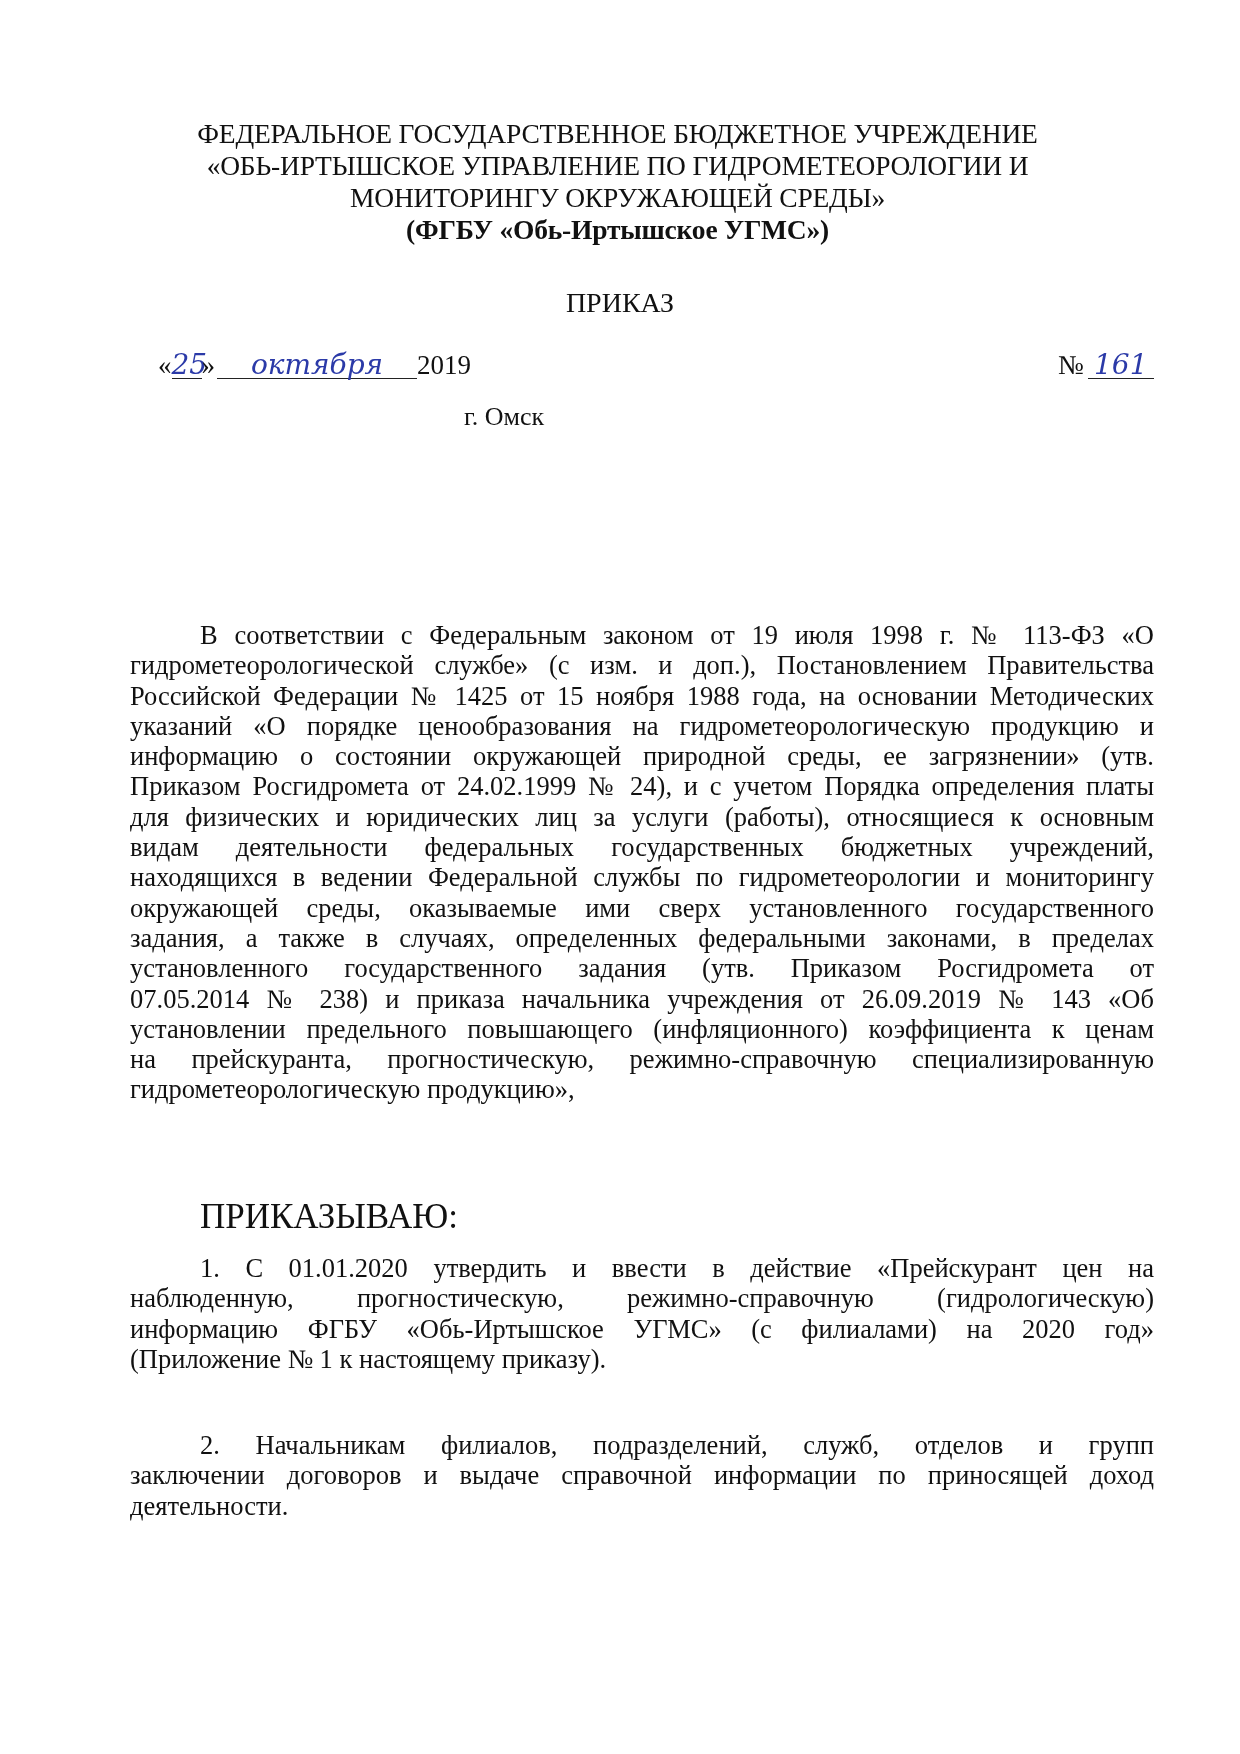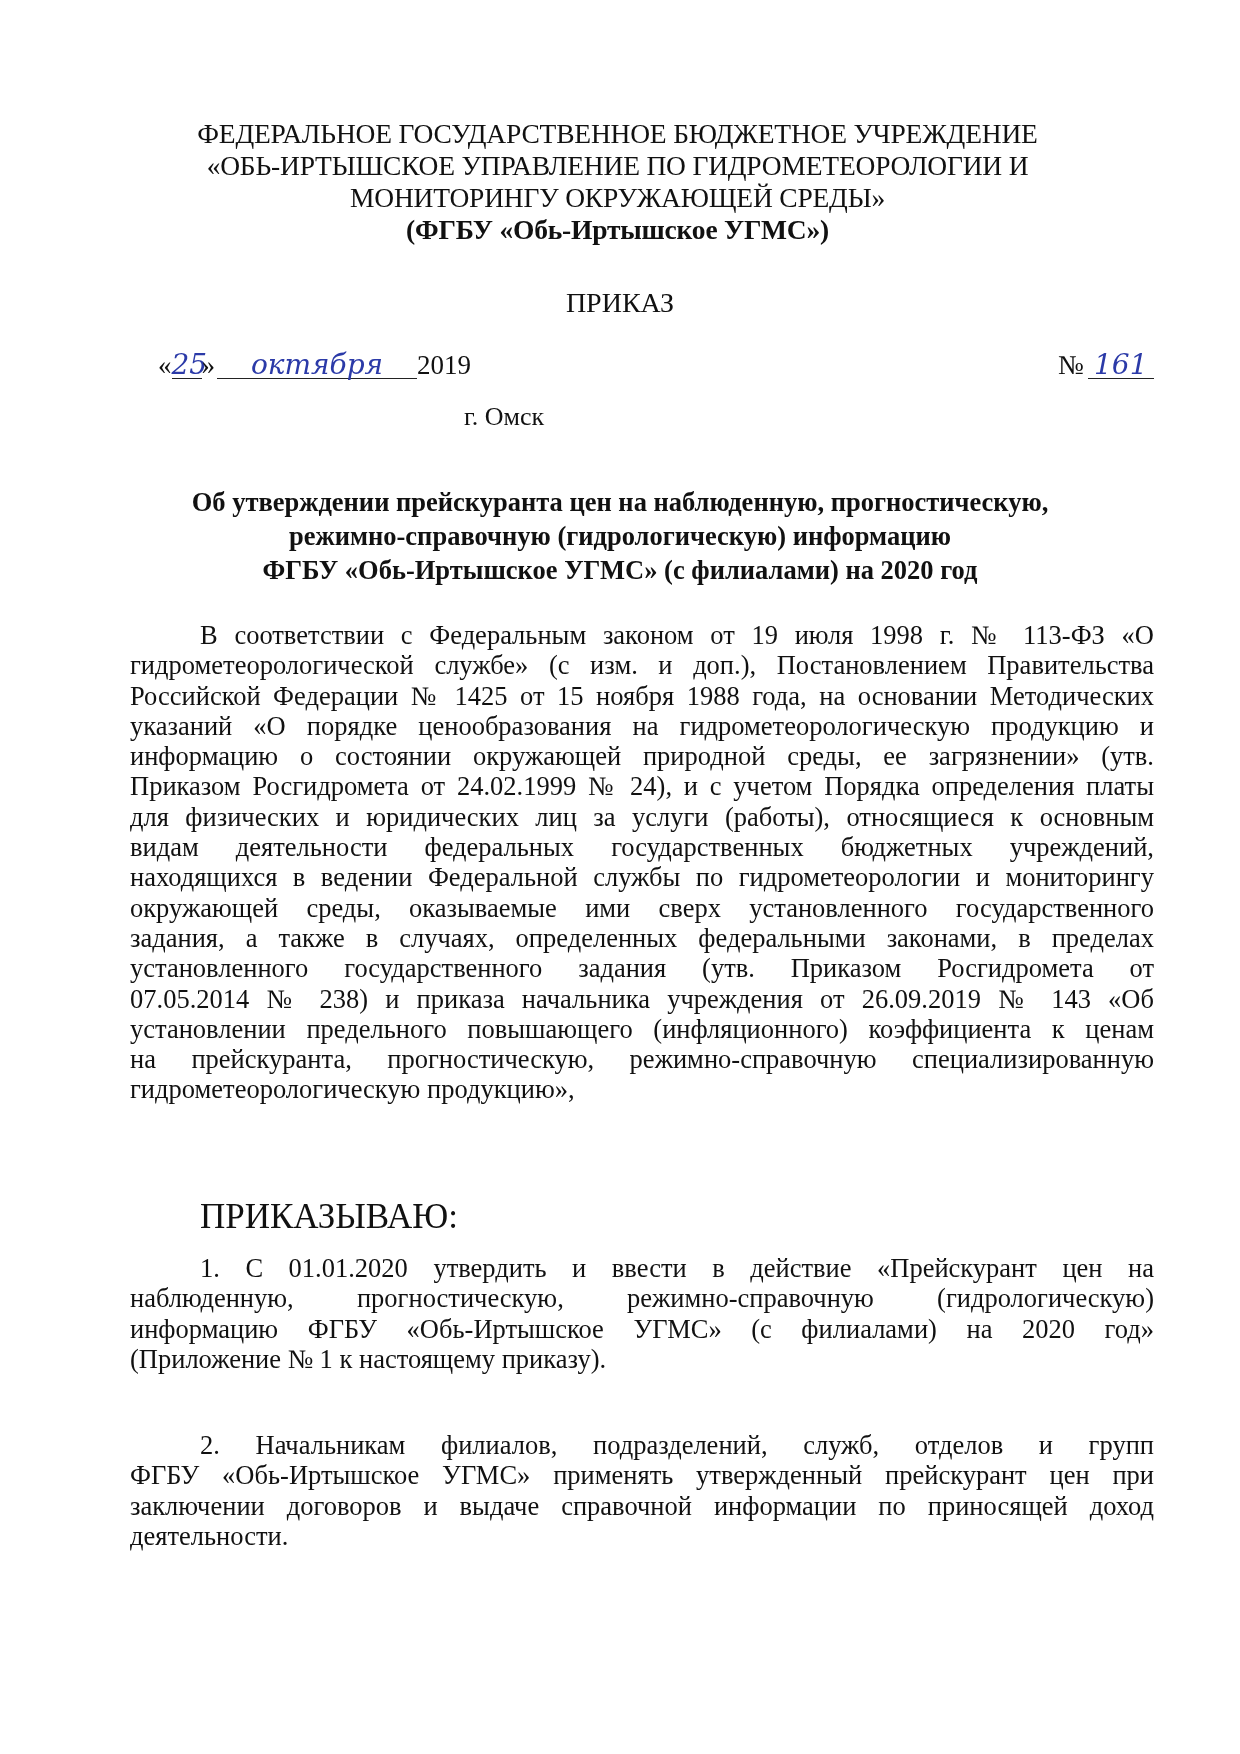--- a/index.html
+++ b/index.html
@@ -53,25 +53,20 @@
   <div class="date-row">
     <span class="q">«</span><span class="hand day">25</span><span class="q">»</span><span class="hand month">октября</span><span>2019</span>
   </div>
 
   <div class="number-row">
     <span>№</span><span class="hand">161</span>
   </div>
 
   <div class="city">г. Омск</div>
 
-  <div class="subject">
-    <span class="line">Об утверждении прейскуранта цен на наблюденную, прогностическую,</span>
-    <span class="line">режимно-справочную (гидрологическую)  информацию</span>
-    <span class="line">ФГБУ «Обь-Иртышское УГМС» (с филиалами) на 2020 год</span>
-  </div>
 
   <div class="body-text p1">
     <span class="line">В соответствии с Федеральным законом от 19 июля 1998 г. № 113-ФЗ «О</span>
     <span class="line" style="text-indent:0">гидрометеорологической службе» (с изм. и доп.), Постановлением Правительства</span>
     <span class="line" style="text-indent:0">Российской Федерации № 1425 от 15 ноября 1988 года, на основании Методических</span>
     <span class="line" style="text-indent:0">указаний «О порядке ценообразования на гидрометеорологическую продукцию и</span>
     <span class="line" style="text-indent:0">информацию о состоянии окружающей природной среды, ее загрязнении» (утв.</span>
     <span class="line" style="text-indent:0">Приказом Росгидромета от 24.02.1999 № 24), и с учетом Порядка  определения платы</span>
     <span class="line" style="text-indent:0">для физических и юридических лиц за услуги (работы), относящиеся к основным</span>
     <span class="line" style="text-indent:0">видам деятельности федеральных государственных бюджетных учреждений,</span>
@@ -89,18 +84,17 @@
 
   <div class="item i1">
     <span class="line first">1. С 01.01.2020 утвердить и ввести в действие «Прейскурант цен на</span>
     <span class="line">наблюденную, прогностическую, режимно-справочную (гидрологическую)</span>
     <span class="line">информацию  ФГБУ «Обь-Иртышское УГМС» (с филиалами) на 2020 год»</span>
     <span class="line last" style="text-align-last:left">(Приложение № 1 к настоящему приказу).</span>
   </div>
 
   <div class="item i2">
     <span class="line first">2. Начальникам филиалов, подразделений, служб, отделов и групп</span>
-    <span class="line">ФГБУ «Обь-Иртышское УГМС» применять утвержденный прейскурант цен при</span>
     <span class="line">заключении договоров и выдаче справочной информации по приносящей доход</span>
     <span class="line last" style="text-align-last:left">деятельности.</span>
   </div>
 
 </div>
 
 </body></html>

